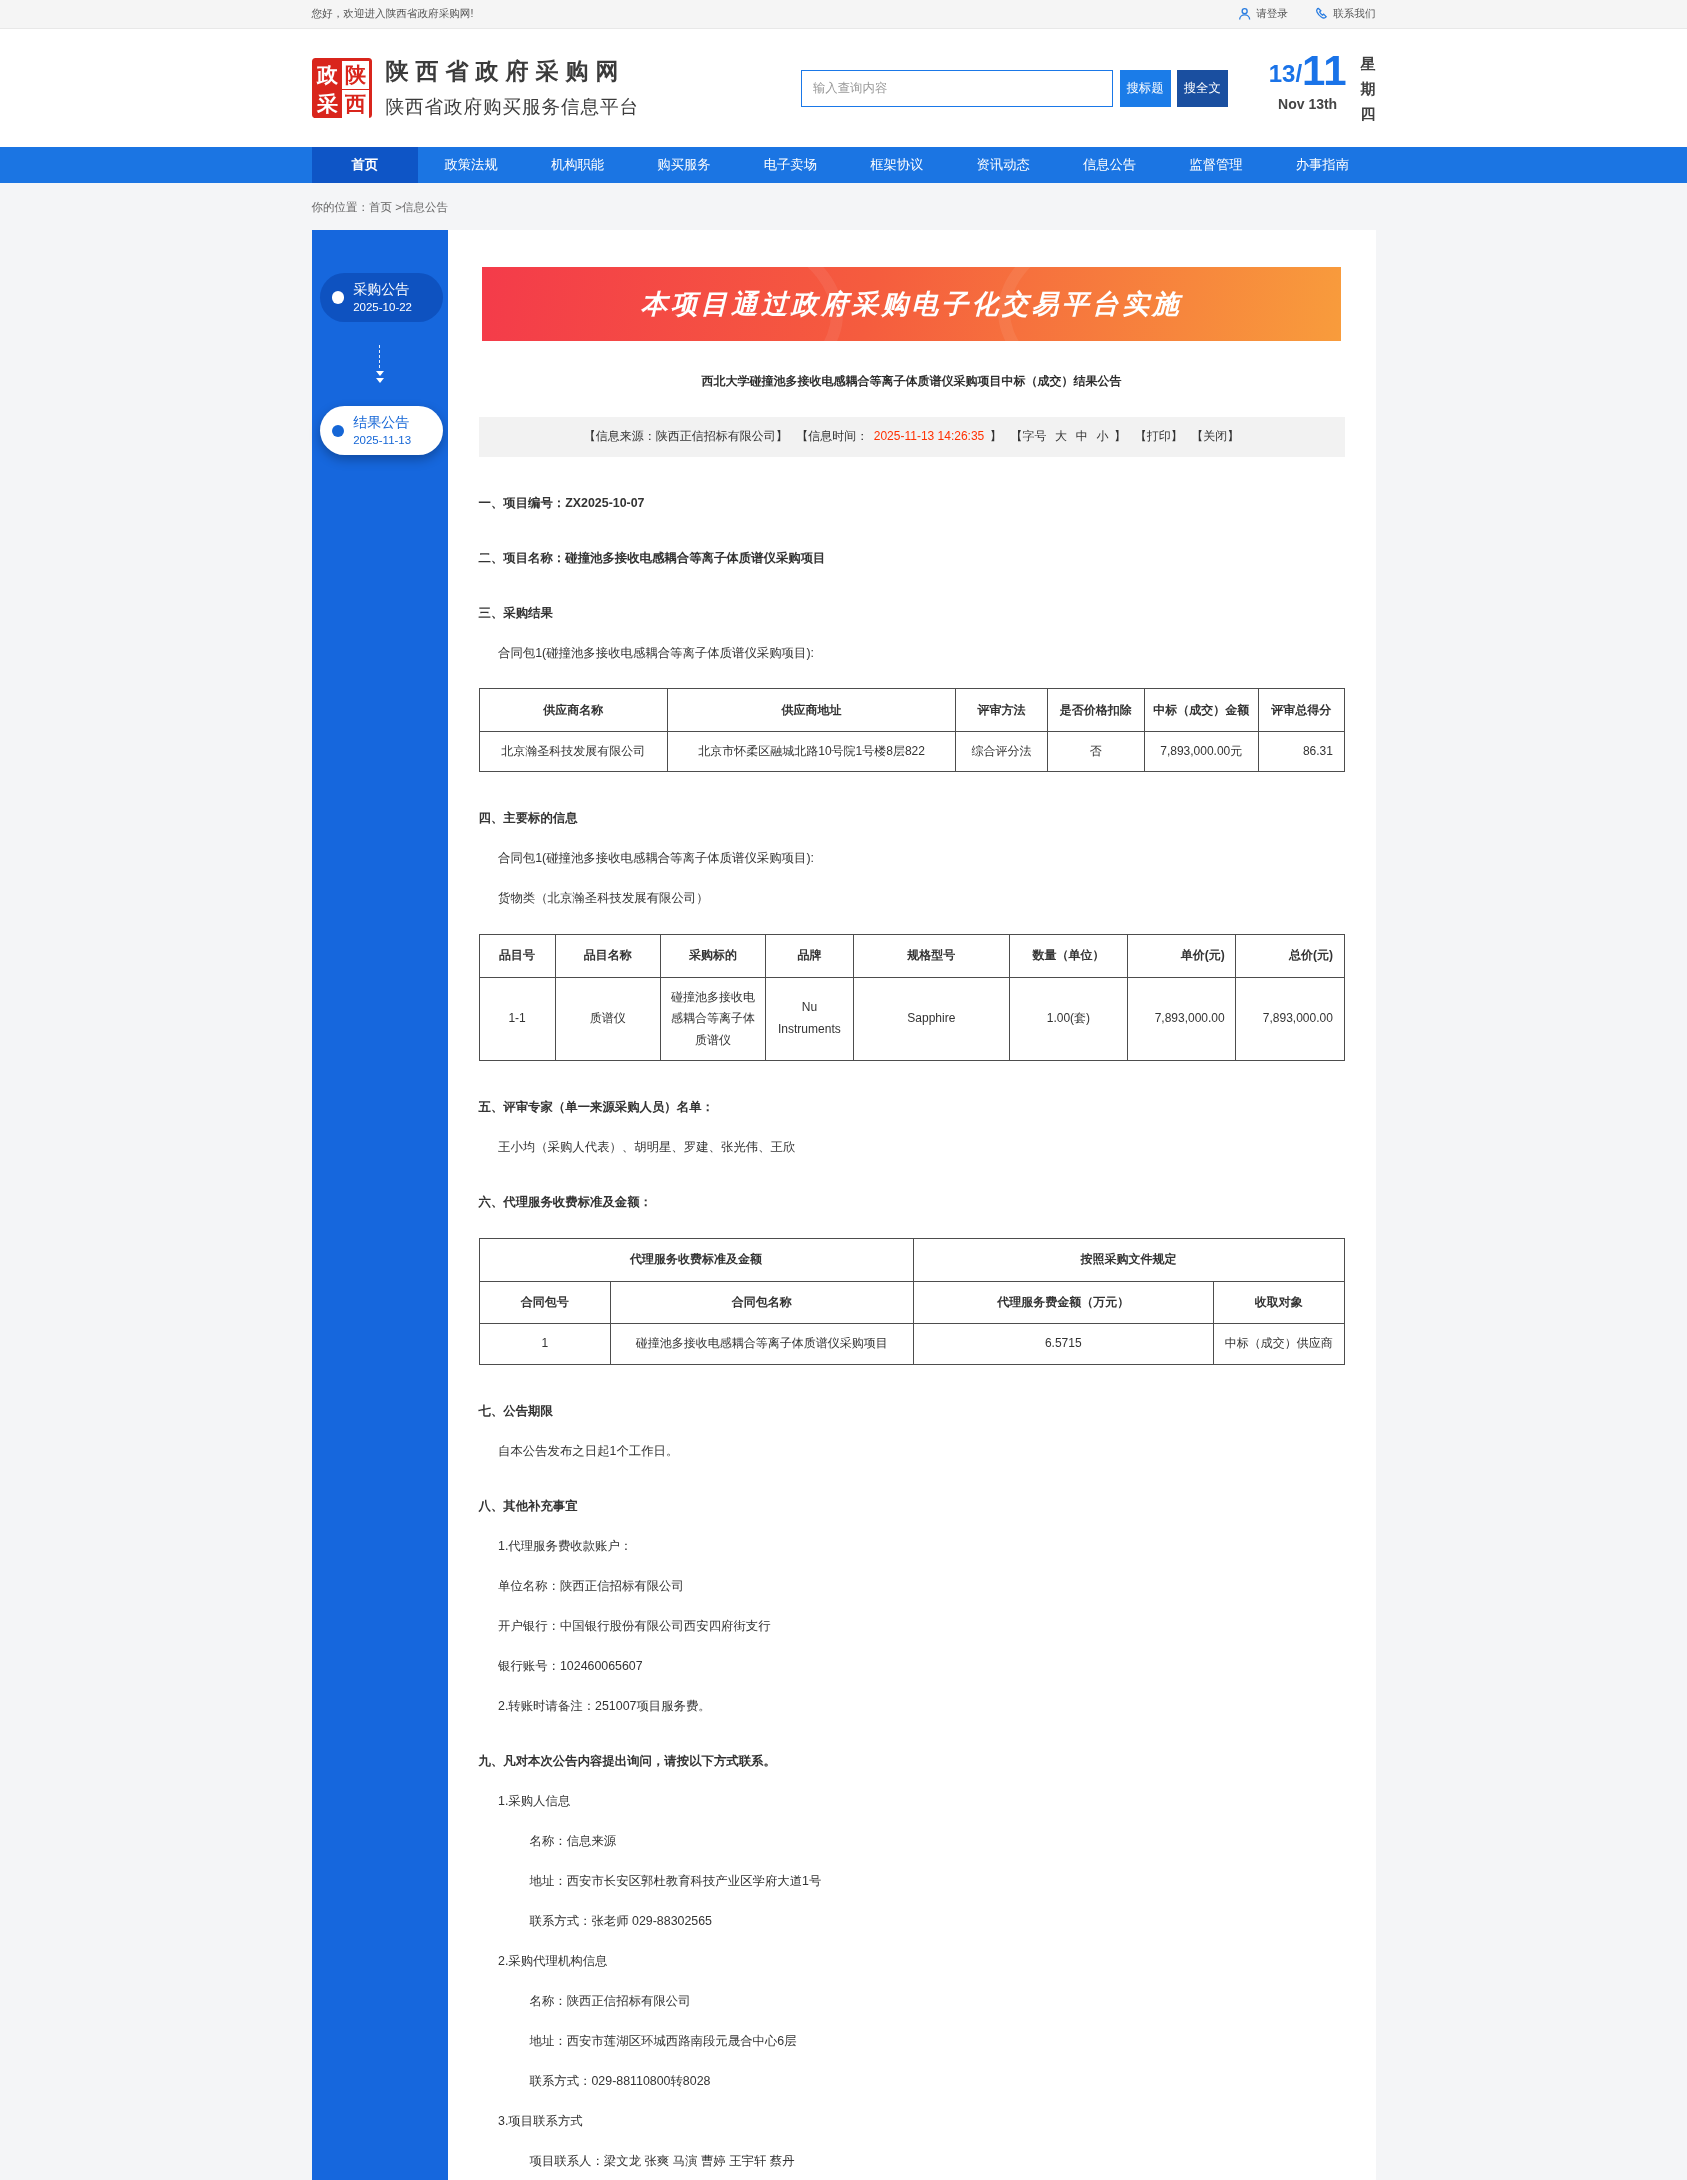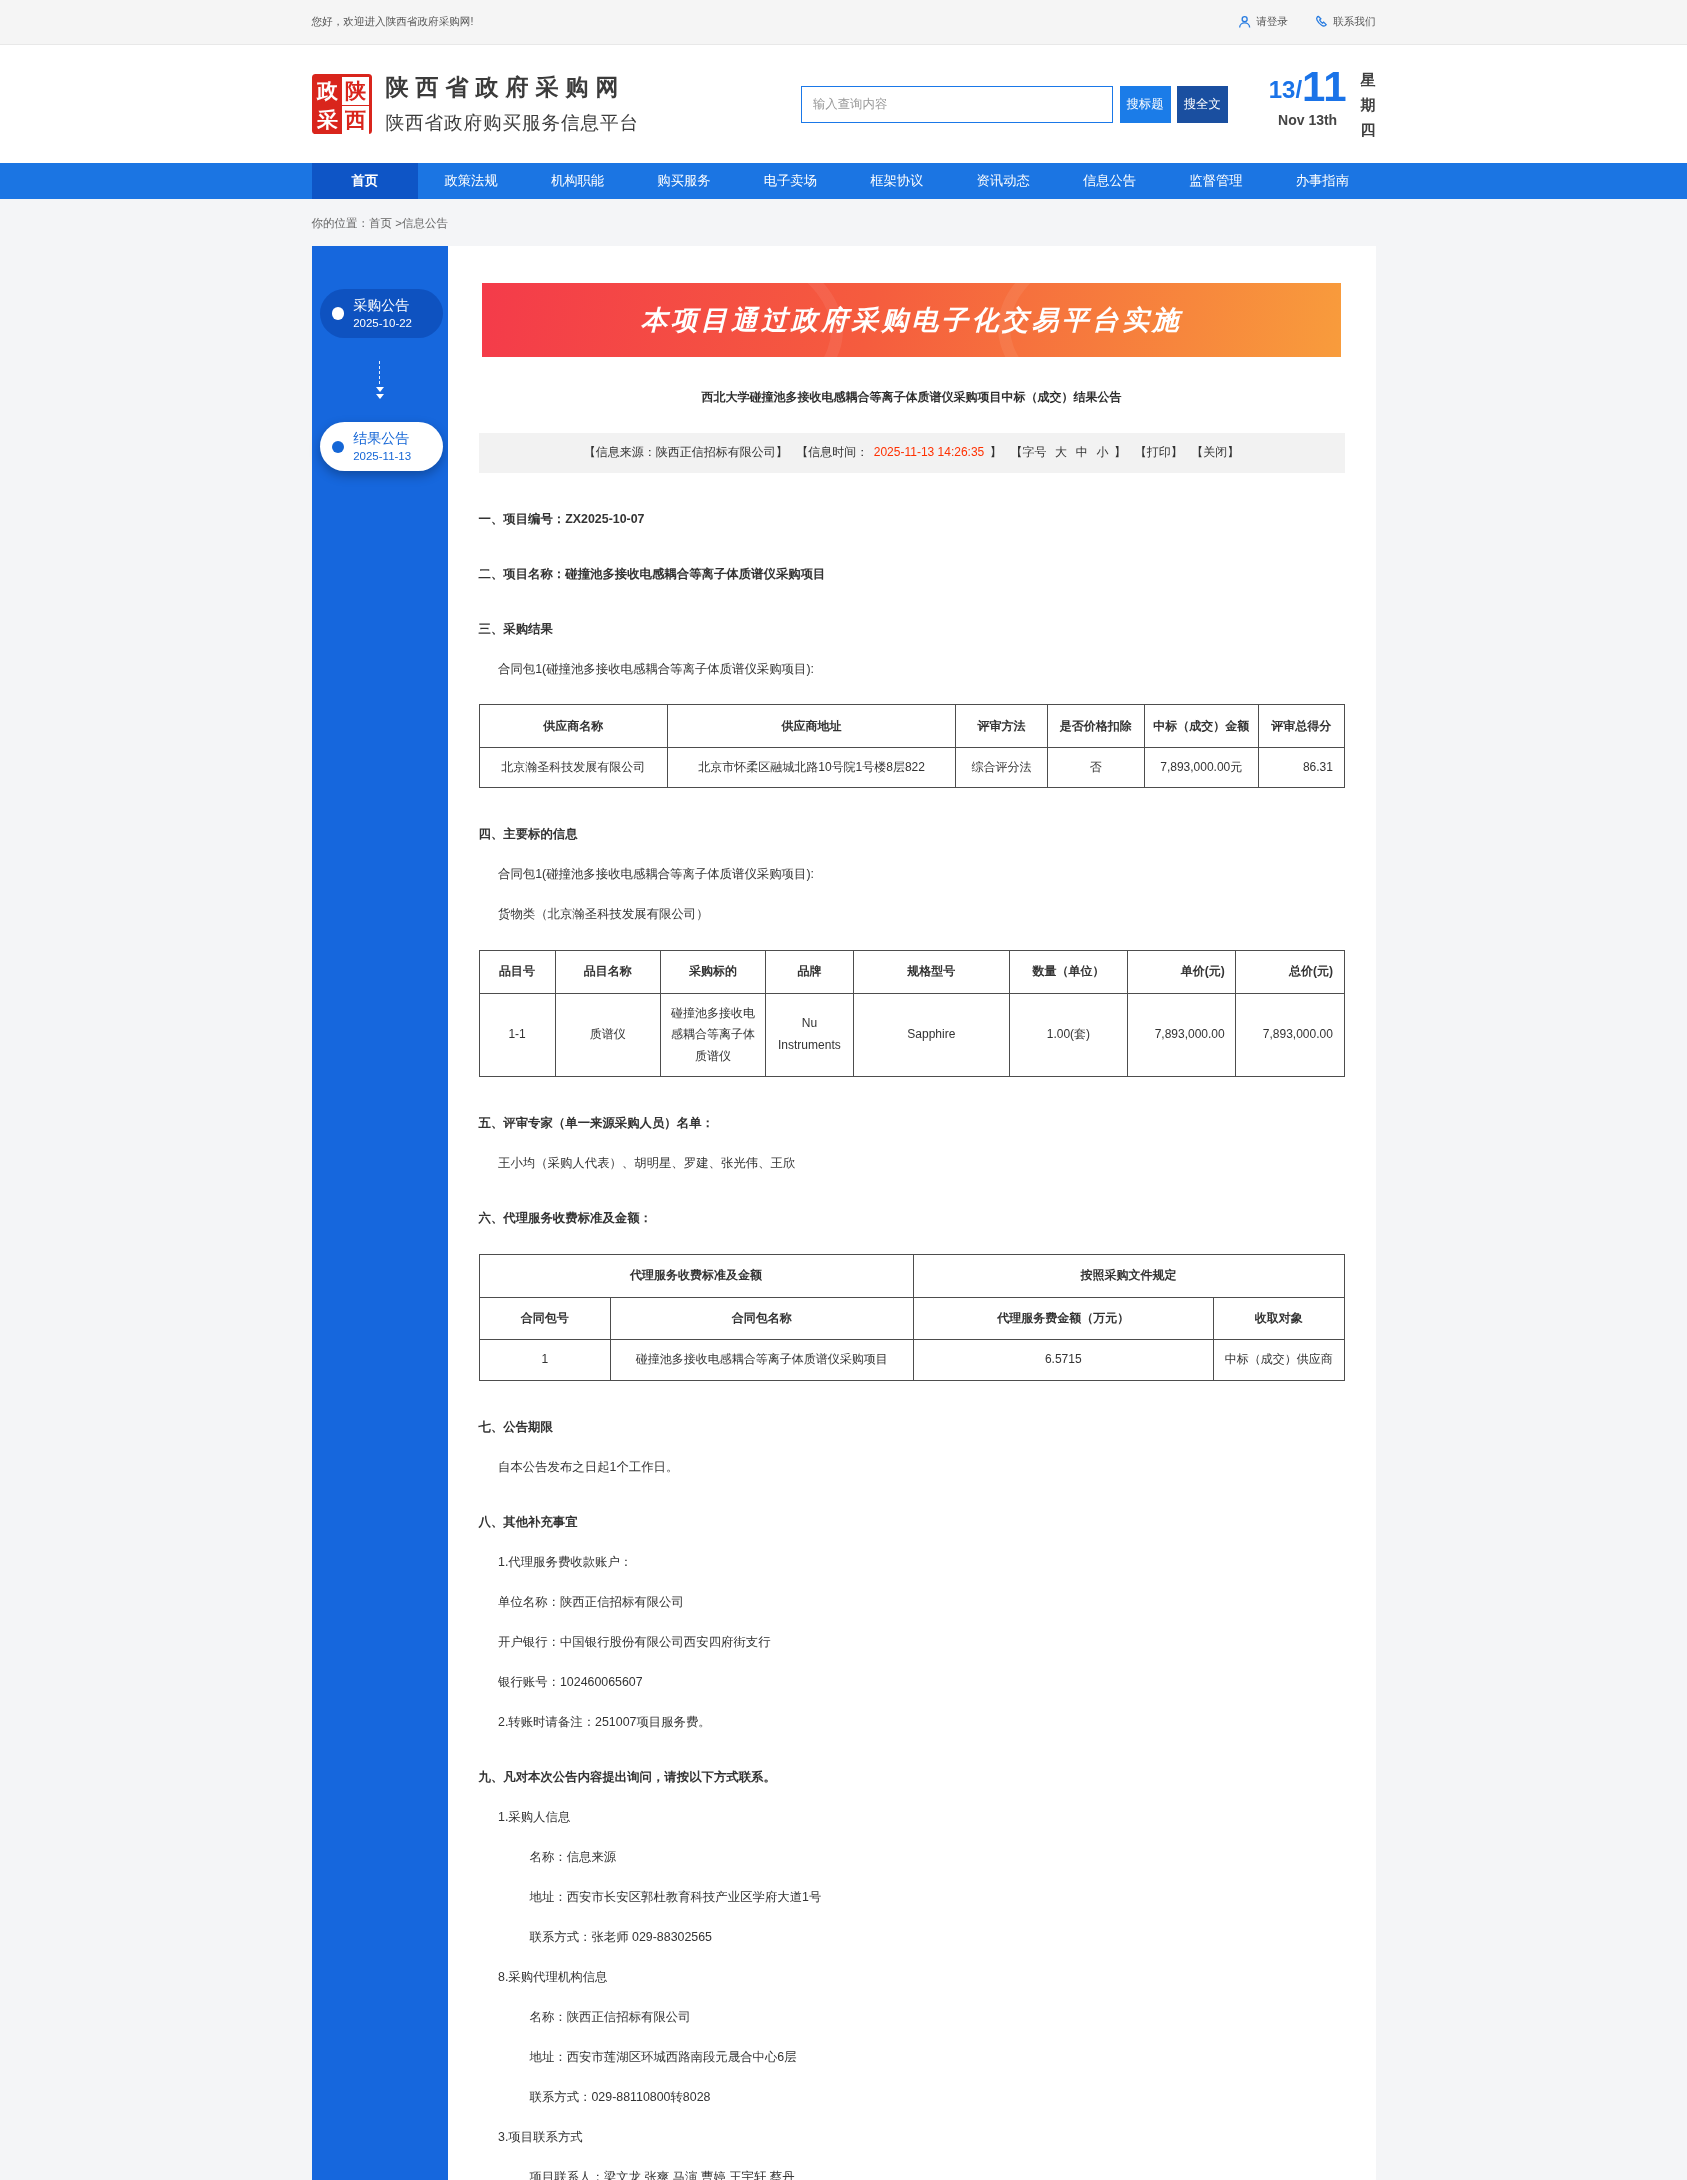--- a/index.html
+++ b/index.html
@@ -1,20 +1,20 @@
 <!DOCTYPE html>
 <html style="font-size:14px"><head>
 <meta charset="utf-8">
 <style>
   * { box-sizing: border-box; }
   body { margin:0; background:#fff; color:#333; font-family:"Liberation Sans","DejaVu Sans",sans-serif; }
   .container { width:1064px; margin:0 auto; }
 
   
-  .topbar { background:#f5f5f5; border-bottom:0.9px solid #e8e8e8; height:45px; font-size:10.6px; color:#555; }
+  .topbar { background:#f5f5f5; border-bottom:0.9px solid #e8e8e8; height:29px; font-size:10.6px; color:#555; }
   .topbar .container { display:flex; justify-content:space-between; align-items:center; height:100%; }
   .tb-right { display:flex; gap:26.6px; align-items:center; }
   .tb-item { display:flex; gap:5.3px; align-items:center; cursor:pointer; color:#555; }
 
   
   .header { background:#fff; height:118px; }
   .header .container { display:flex; align-items:center; height:100%; }
   .logo-seal { width:60px; height:60px; background:#d9251c; padding:2.7px; display:grid; grid-template-columns:1fr 1fr; grid-template-rows:1fr 1fr; gap:1.8px; border-radius:3.5px; flex:0 0 auto; }
   .logo-seal span { display:flex; align-items:center; justify-content:center; font-size:21px; font-weight:bold; }
   .seal-red { background:#d9251c; color:#fff; }
@@ -316,21 +316,21 @@
         <div class="para ind1">单位名称：陕西正信招标有限公司</div>
         <div class="para ind1">开户银行：中国银行股份有限公司西安四府街支行</div>
         <div class="para ind1">银行账号：102460065607</div>
         <div class="para ind1">2.转账时请备注：251007项目服务费。</div>
 
         <div class="sec">九、凡对本次公告内容提出询问，请按以下方式联系。</div>
         <div class="para ind1">1.采购人信息</div>
         <div class="para ind2">名称：信息来源</div>
         <div class="para ind2">地址：西安市长安区郭杜教育科技产业区学府大道1号</div>
         <div class="para ind2">联系方式：张老师 029-88302565</div>
-        <div class="para ind1">8.采购代理机构信息</div>
+        <div class="para ind1">2.采购代理机构信息</div>
         <div class="para ind2">名称：陕西正信招标有限公司</div>
         <div class="para ind2">地址：西安市莲湖区环城西路南段元晟合中心6层</div>
         <div class="para ind2">联系方式：029-88110800转8028</div>
         <div class="para ind1">3.项目联系方式</div>
         <div class="para ind2">项目联系人：梁文龙 张爽 马演 曹婷 王宇轩 蔡丹</div>
         <div class="para ind2">电话：029-88110800转8028</div>
 
       </div>
     </div>
   </div>

